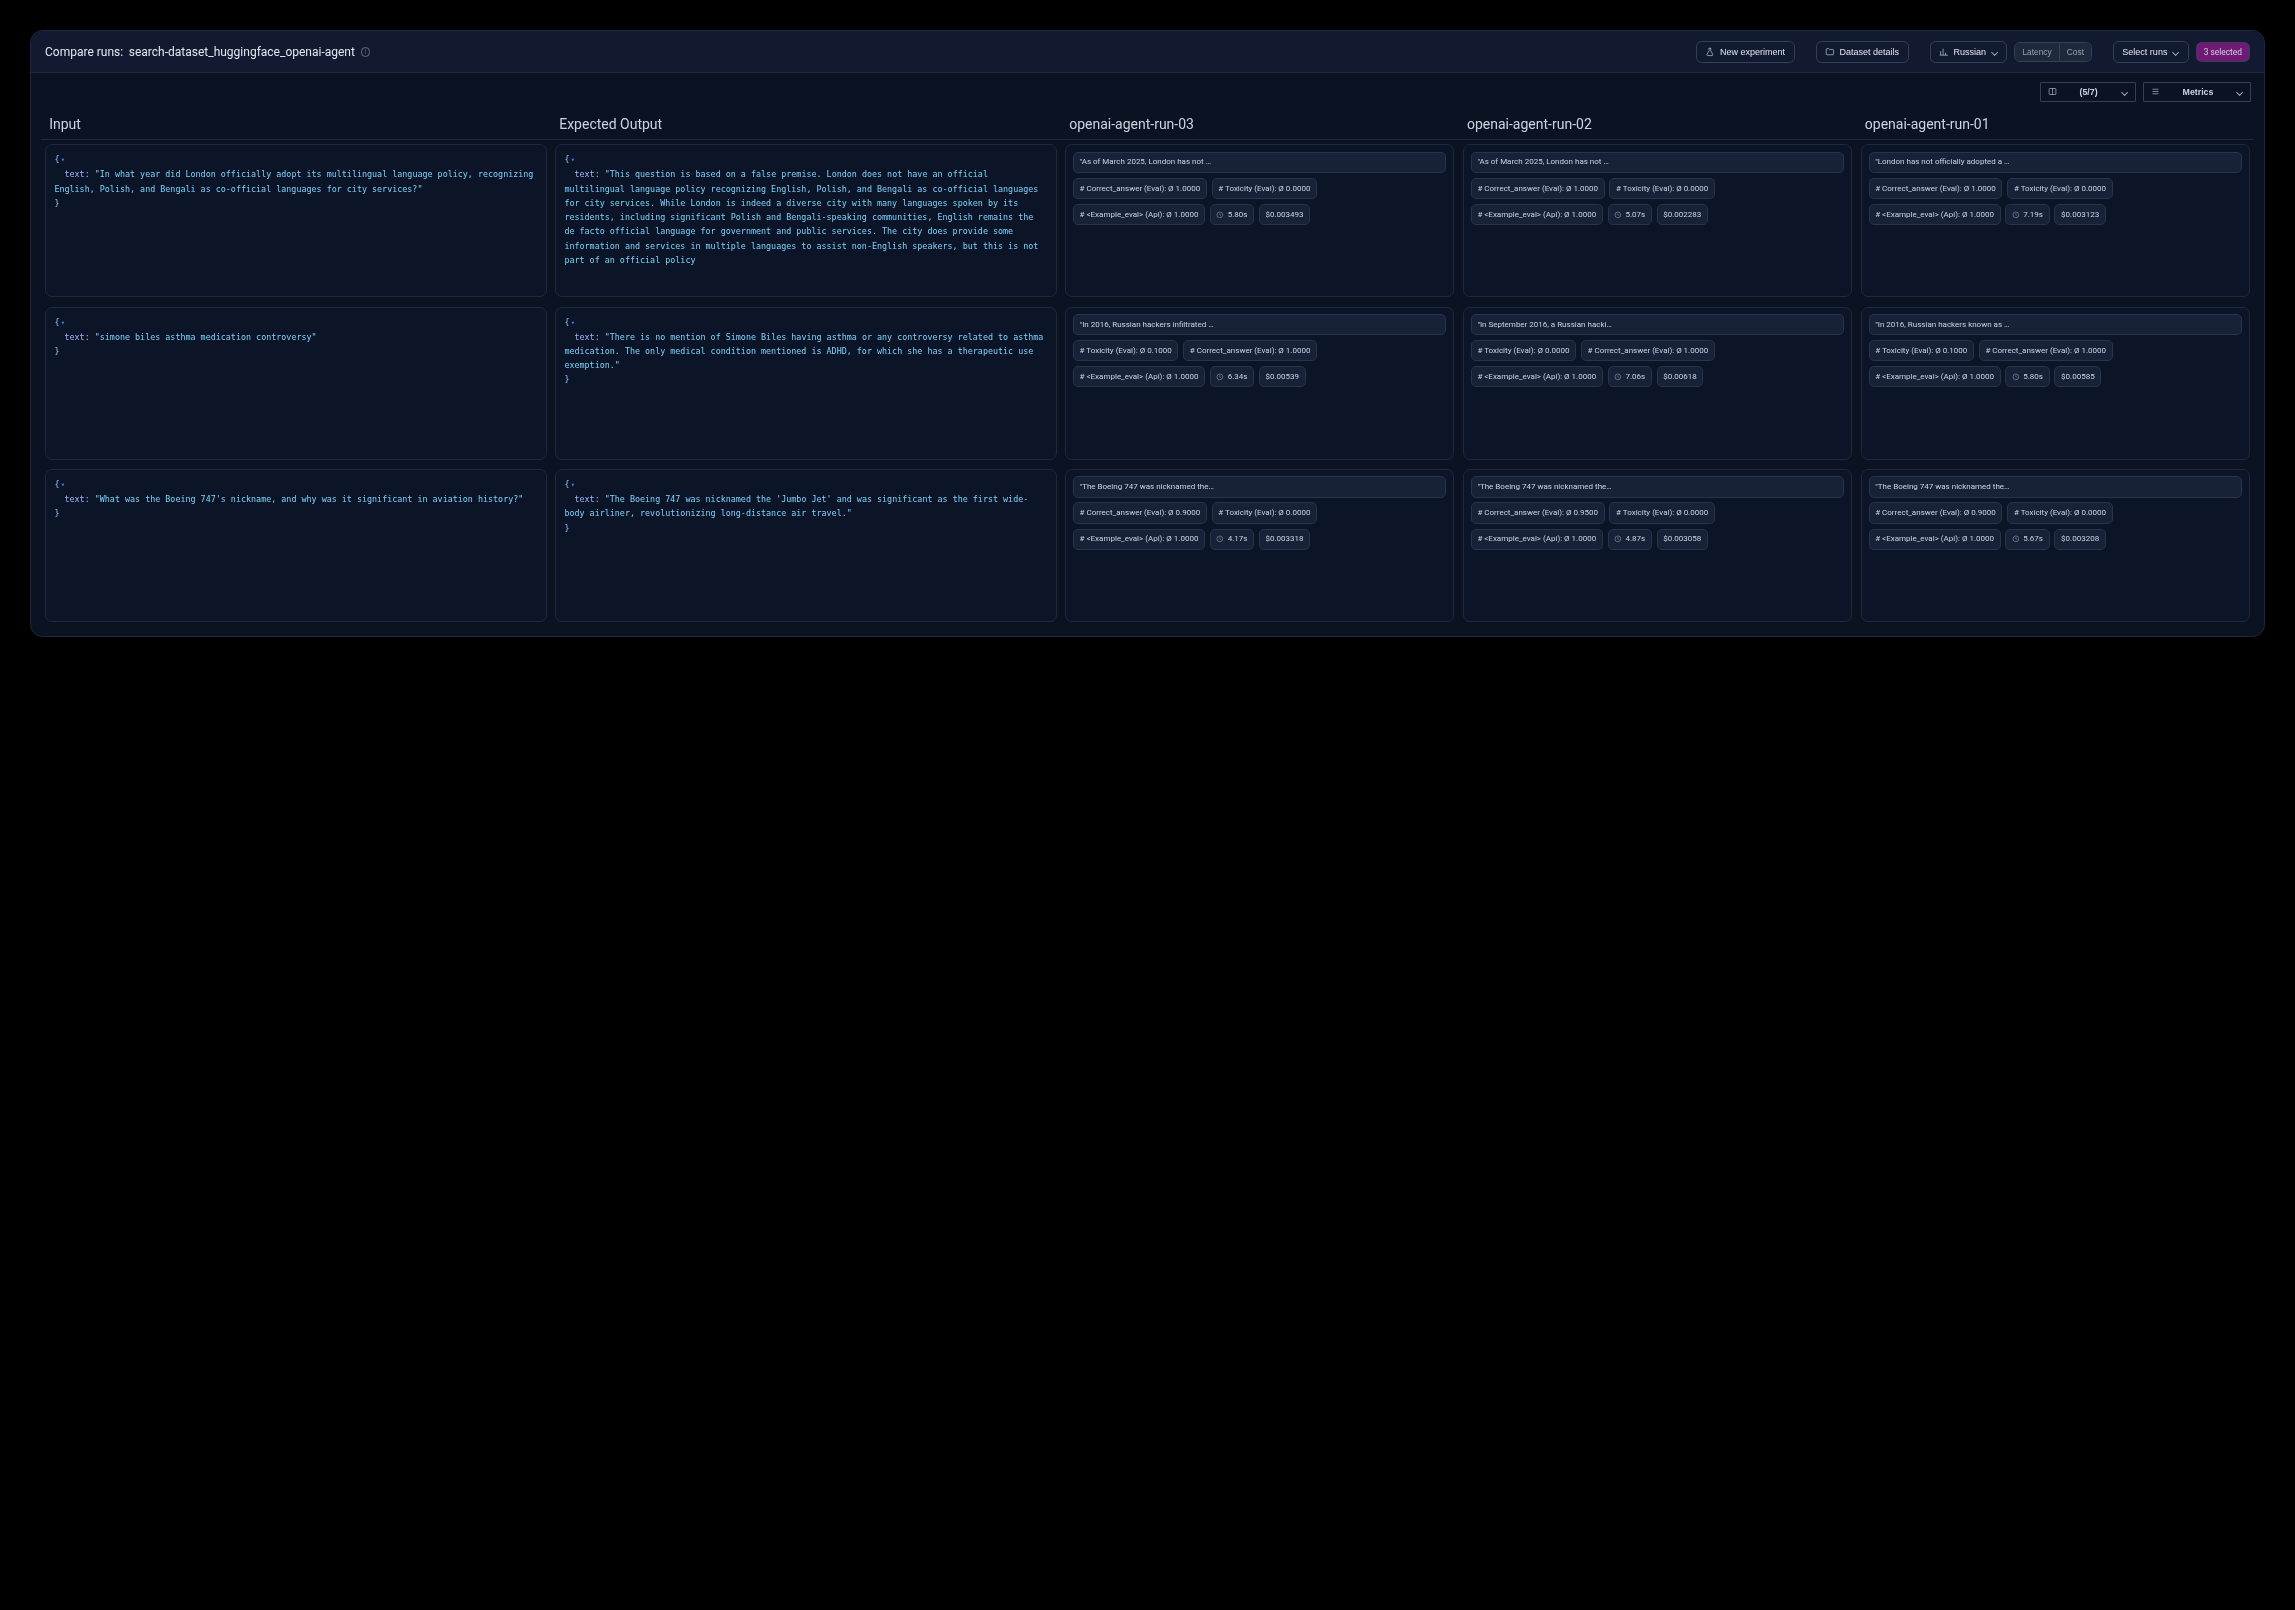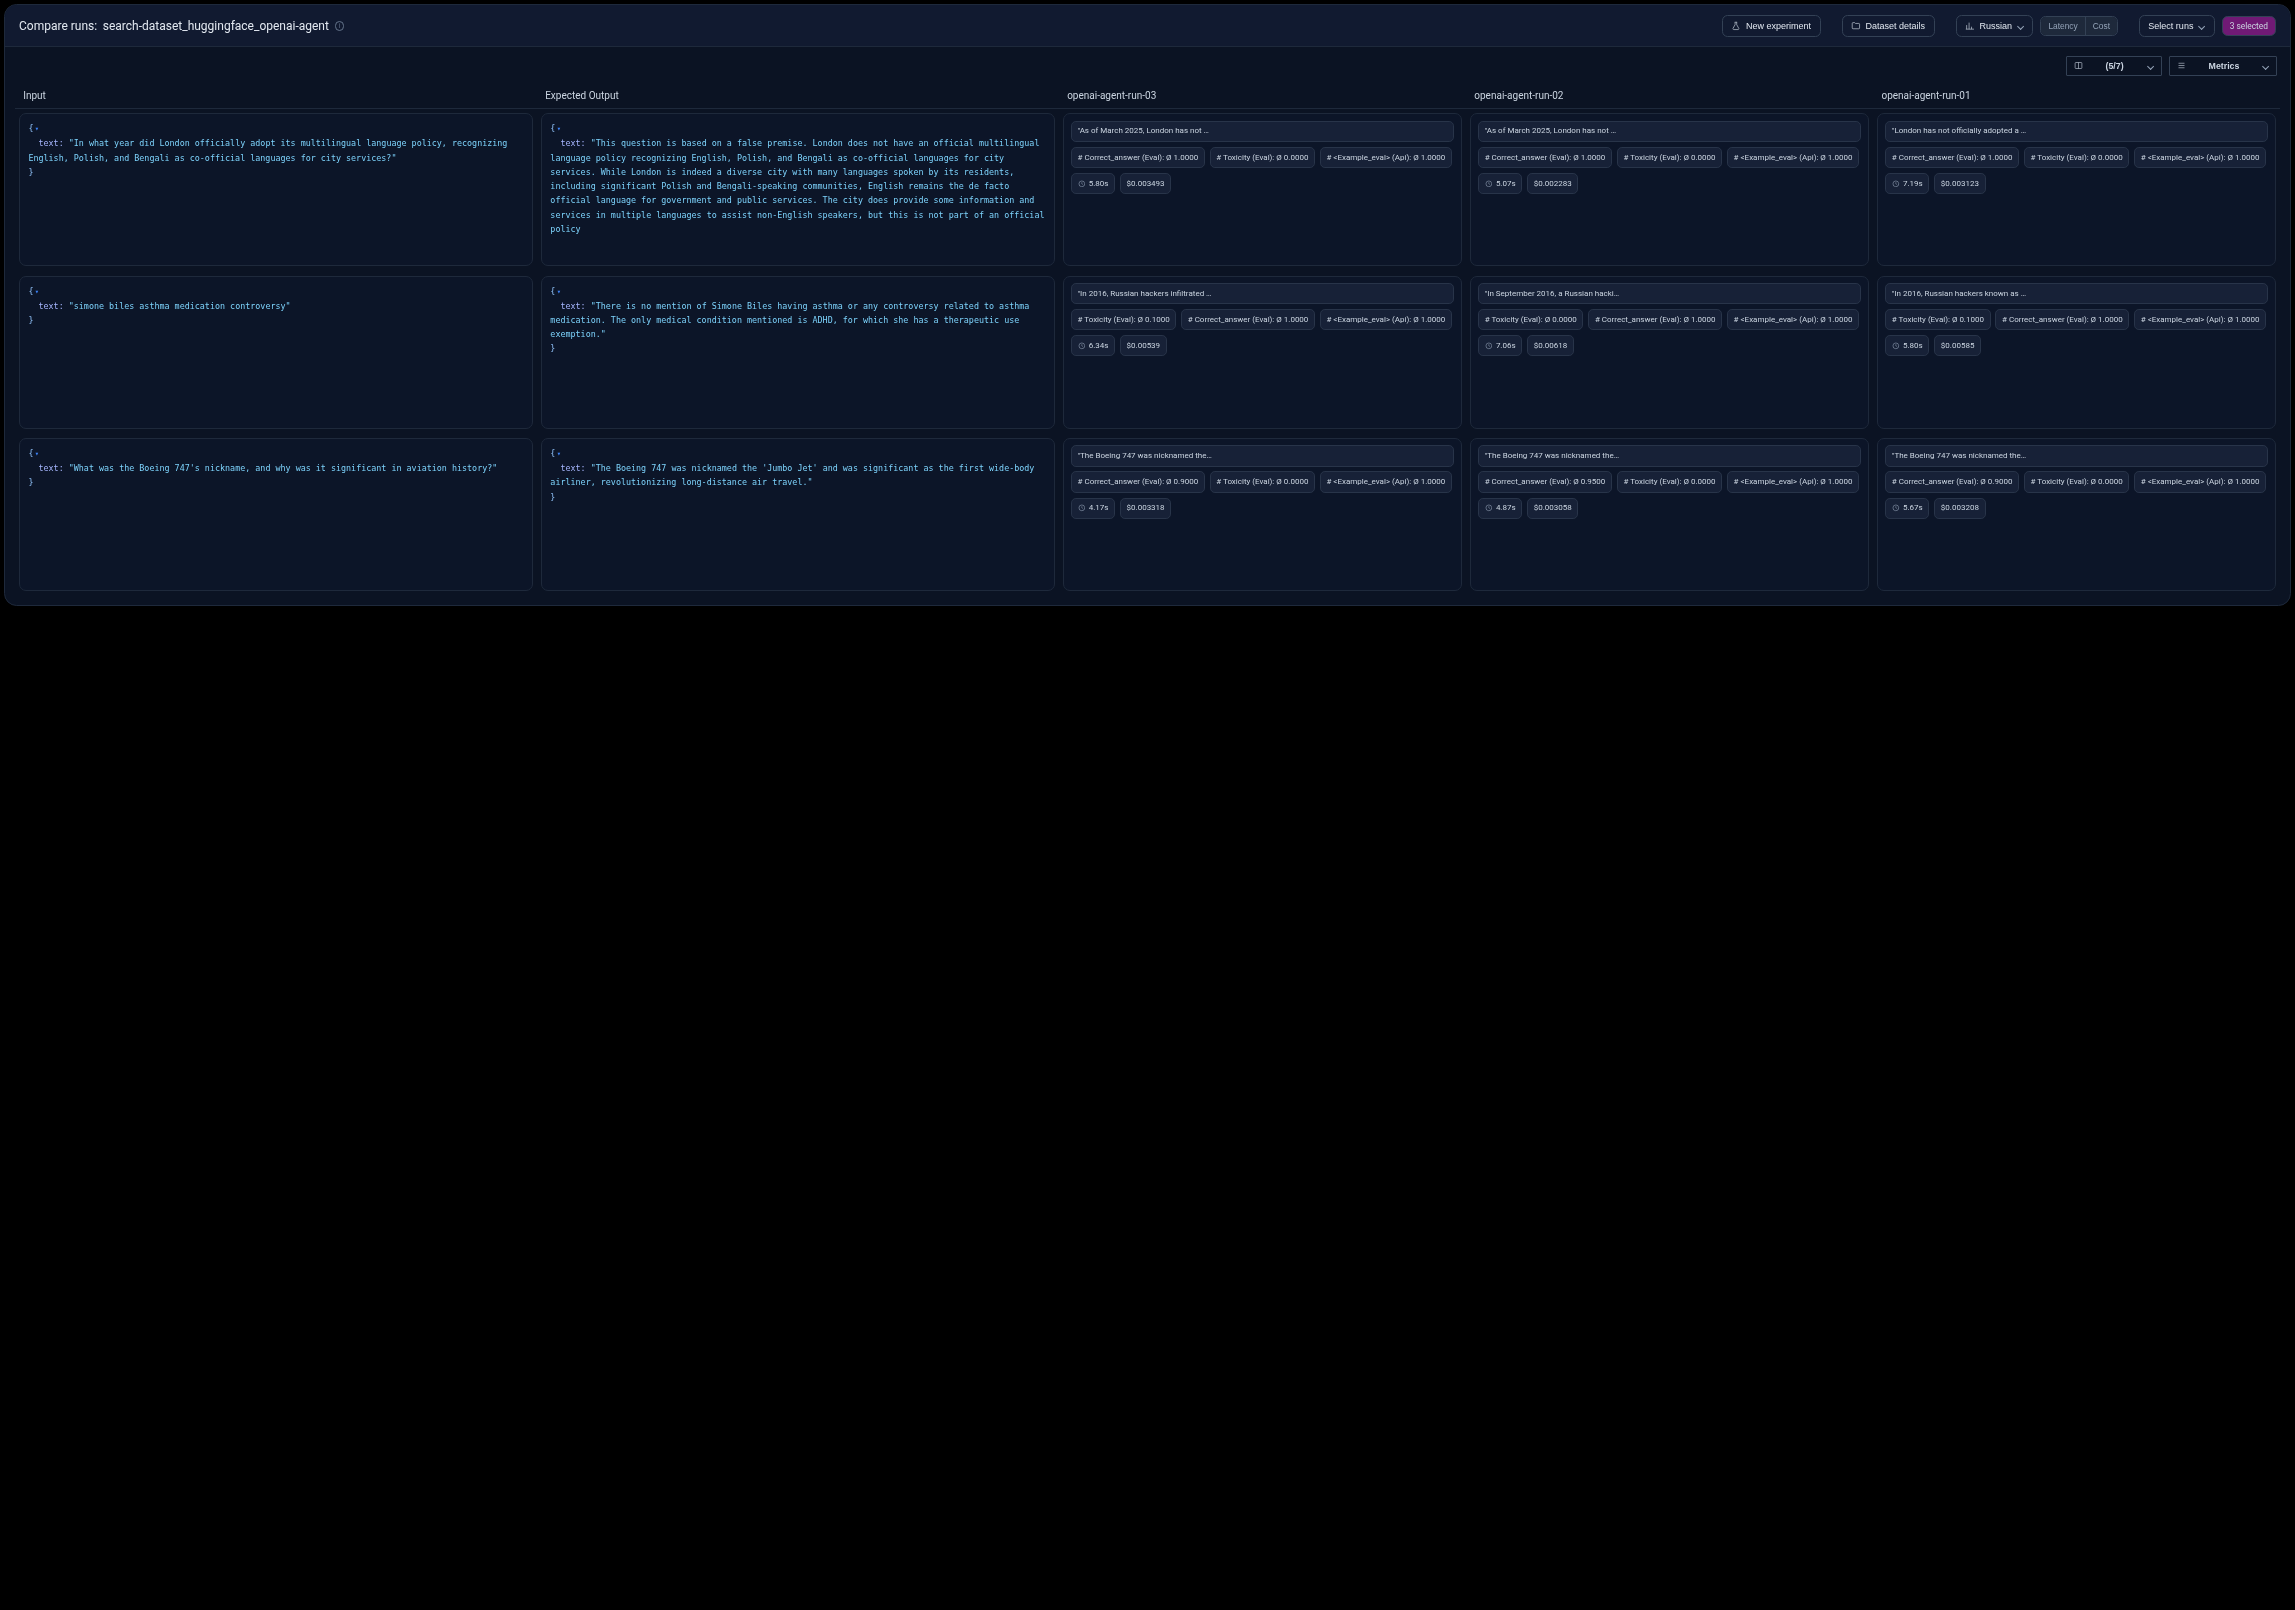--- a/index.html
+++ b/index.html
@@ -1,37 +1,37 @@
 <!DOCTYPE html>
 <html style="font-size:11.2px"><head>
 <meta charset="utf-8">
 <style>
   * { box-sizing: border-box; margin:0; padding:0; }
   html,body { width:100%; height:100%; background:#000; font-family: -apple-system, BlinkMacSystemFont, "Segoe UI", Roboto, Helvetica, Arial, sans-serif; color:#cbd5e1; }
-  .shell { padding:4px; }
+  .shell { padding:30px; }
   .panel { background:#0b1323; border:0.7px solid #1e293b; border-radius:12.6px; overflow:hidden; }
   .header { display:flex; align-items:center; justify-content:space-between; padding:9.8px 14px; background:#111a30; border-bottom:0.7px solid #1e293b; }
   .title-wrap { display:flex; align-items:center; gap:5.6px; font-size:12px; color:#e2e8f0; }
   .title-wrap .run-name { font-weight:400; }
   .info-icon { width:9.8px; height:9.8px; border:0.9px solid #64748b; border-radius:50%; display:inline-flex; align-items:center; justify-content:center; font-size:6.3px; color:#64748b;}
   .header-right { display:flex; align-items:center; gap:7px; }
   .btn { display:inline-flex; align-items:center; gap:4.9px; padding:4.9px 8.4px; background:transparent; border:0.7px solid #334155; border-radius:5.6px; color:#e2e8f0; font-size:9px; cursor:pointer;margin-left:14px; }
   .btn svg { width:9.8px; height:9.8px; stroke:#cbd5e1; fill:none; stroke-width:1.6;}
   .pill-group { display:inline-flex; border:0.7px solid #334155; border-radius:5.6px; overflow:hidden;}
   .pill-group .pill { padding:4.2px 7px; font-size:8.4px; background:#1e293b; color:#94a3b8; border:none;}
   .pill-group .pill + .pill { border-left:0.7px solid #334155; }
   .pill-badge { background:#701a75; color:#cbd5e1; padding:4.2px 7px; border-radius:5.6px; font-size:8.4px; border:0.7px solid #334155;}
   .toolbar2 { display:flex; justify-content:flex-end; gap:7px; padding:8.4px 12.6px 0 12.6px;}
   .sm-btn { display:inline-flex; align-items:center; gap:23px; padding:4.2px 7px; border:0.7px solid #334155; border-radius:1px; font-size:8.8px; color:#cbd5e1; background:transparent; cursor:pointer;font-weight:bold;}
   .sm-btn svg { width:9px; height:9px; stroke:#cbd5e1; fill:none; stroke-width:1.6;}
   .chev { width:7px; height:7px; }
   .chev::before { content:""; display:inline-block; width:4.2px; height:4.2px; border-right:1.1px solid #94a3b8; border-bottom:1.1px solid #94a3b8; transform:rotate(45deg); position:relative; top:-1.4px;}
 
   .grid { display:grid; grid-template-columns: 1fr 1fr 0.78fr 0.78fr 0.78fr; gap:0; margin:7px 9.8px 9.8px 9.8px; }
-  .col-header { padding:7px 8.4px; font-size:10px; color:#cbd5e1; border-bottom:0.7px solid #1e293b;}
+  .col-header { padding:7px 8.4px; font-size:14px; color:#cbd5e1; border-bottom:0.7px solid #1e293b;}
   .cell { padding:4.2px; }
   .card { background:#0c1528; border:0.7px solid #1e293b; border-radius:7px; padding:7px 8.4px; height:100%; font-size:8.4px; line-height:1.7; }
   .card.code { font-family: ui-monospace, SFMono-Regular, Menlo, Consolas, monospace; color:#93c5fd; white-space:pre-wrap; word-break:break-word;}
   .brace { color:#93c5fd; }
   .collapse-chev { color:#3b82f6; font-size:7px; margin-left:1.4px; }
   .kw { color:#a5b4fc; }
   .str { color:#7dd3fc; }
   .chips { display:flex; flex-wrap:wrap; gap:4.9px; }
   .chip { display:inline-flex; align-items:center; gap:3.5px; background:#172137; border:0.7px solid #283449; color:#cbd5e1; font-size:8px; padding:2.8px 5.6px; border-radius:4.9px; max-width:100%; white-space:nowrap; overflow:hidden; text-overflow:ellipsis;}
   .chip.full { width:100%; }

